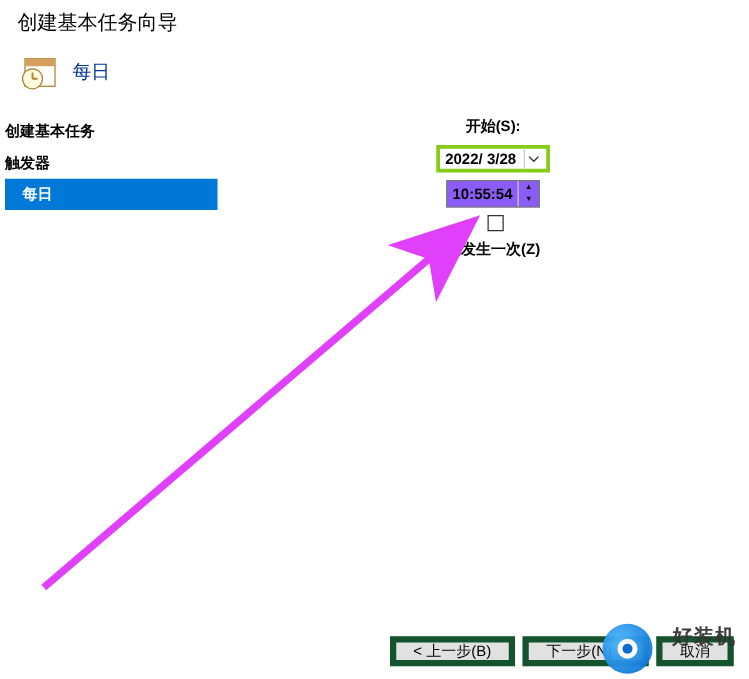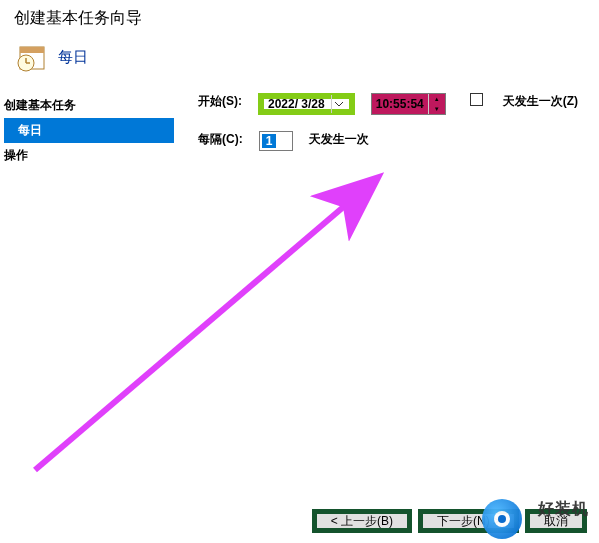--- a/index.html
+++ b/index.html
@@ -56,28 +56,30 @@
     color: #fff;
     padding-left: 14px;
     padding-right: 4px;
   }
   .main {
     flex: 1;
     padding-left: 24px;
   }
   .form-row {
     display: flex;
+    align-items: center;
     margin-bottom: 16px;
-    gap: 16px;
+    gap: 6px;
+    flex-direction: column;
   }
   .label {
     font-size: 12px;
   }
   .date-select {
-    border: 6px solid #84cc16;
+    border: 3px solid #84cc16;
     height: 22px;
     display: flex;
     align-items: center;
     padding: 0 2px 0 4px;
     font-size: 12px;
     background: #fff;
   }
   .dropdown-btn {
     width: 16px;
     height: 18px;
@@ -87,21 +89,21 @@
     justify-content: center;
     margin-left: 6px;
   }
   .time-input {
     border: 1px solid #7a7a7a;
     height: 22px;
     display: flex;
     align-items: center;
     padding: 0 0 0 4px;
     font-size: 12px;
-    background: #be185d;
+    background: #8b5cf6;
   }
   .spinner {
     display: flex;
     flex-direction: column;
     border-left: 1px solid #ccc;
     margin-left: 4px;
   }
   .spin-btn {
     width: 16px;
     height: 10px;
@@ -209,22 +211,22 @@
       <line x1="10" y1="22" x2="10" y2="17" stroke="#b08030" stroke-width="1.5"></line>
       <line x1="10" y1="22" x2="14" y2="22" stroke="#b08030" stroke-width="1.5"></line>
     </svg>
   </div>
   <div class="header-text">每日</div>
 </div>
 
 <div class="content">
   <div class="sidebar">
     <div class="side-item">创建基本任务</div>
+    <div class="side-item">触发器</div>
     <div class="side-item indent active">每日</div>
-    <div class="side-item">操作</div>
   </div>
 
   <div class="main">
     <div class="form-row">
       <span class="label">开始(S):</span>
       <div class="date-select">
         <span>2022/ 3/28</span>
         <div class="dropdown-btn">
           <svg width="8" height="5" viewBox="0 0 8 5">
               <path d="M0 0 L4 4 L8 0" fill="none" stroke="#333"></path>
@@ -235,27 +237,20 @@
         <span>10:55:54</span>
         <div class="spinner">
           <div class="spin-btn">▲</div>
           <div class="spin-btn">▼</div>
         </div>
       </div>
       <div class="checkbox"></div>
       <span class="label">天发生一次(Z)</span>
     </div>
 
-    <div class="form-row">
-      <span class="label">每隔(C):</span>
-      <div class="num-input">
-        <span class="num-value">1</span>
-      </div>
-      <span class="label">天发生一次</span>
-    </div>
   </div>
 </div>
 
 <svg class="arrow-svg" width="370" height="310" viewBox="0 0 370 310">
   <defs>
     <marker id="ah" markerWidth="14" markerHeight="14" refX="10" refY="5" orient="auto">
       <path d="M0,0 L12,5 L0,10 L3,5 Z" fill="#e040fb"></path>
     </marker>
   </defs>
   <line x1="10" y1="300" x2="350" y2="10" stroke="#e040fb" stroke-width="6" marker-end="url(#ah)"></line>

